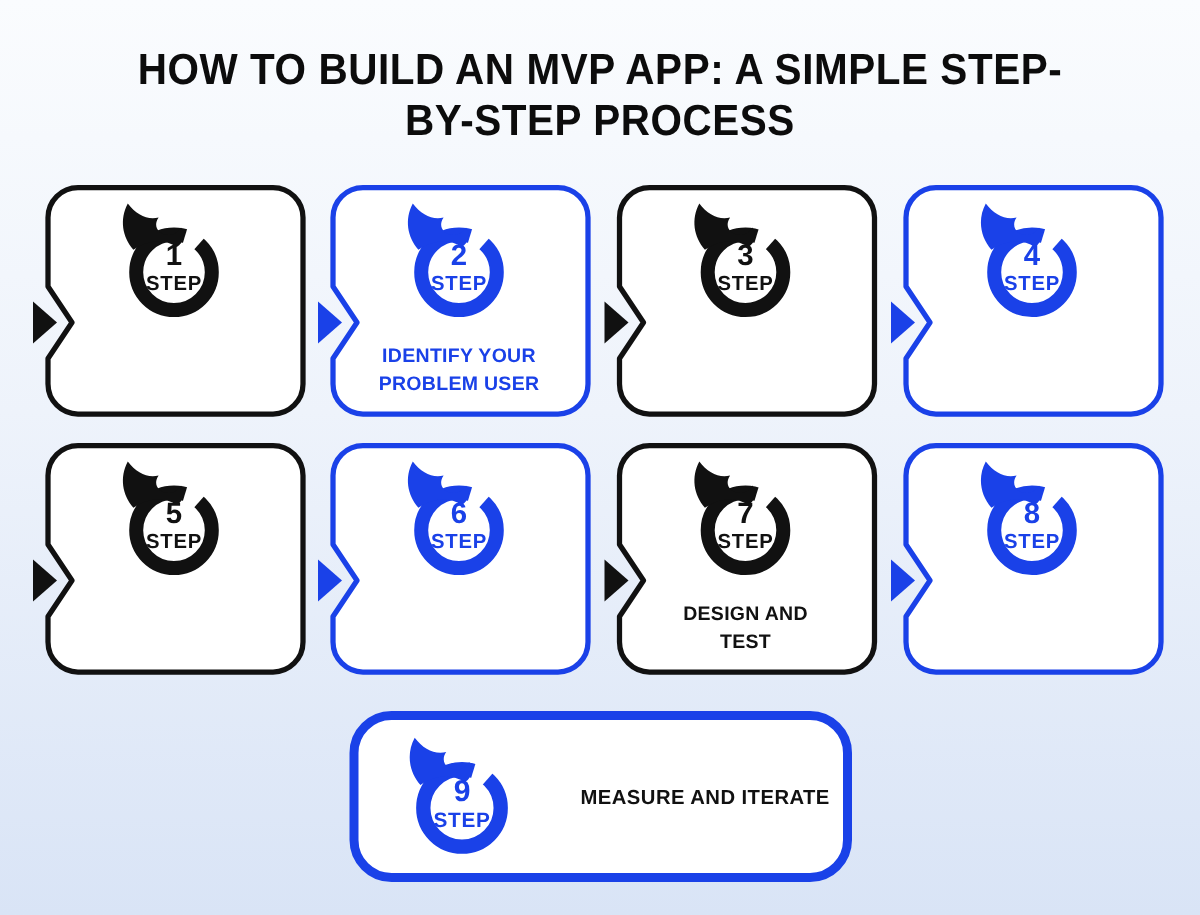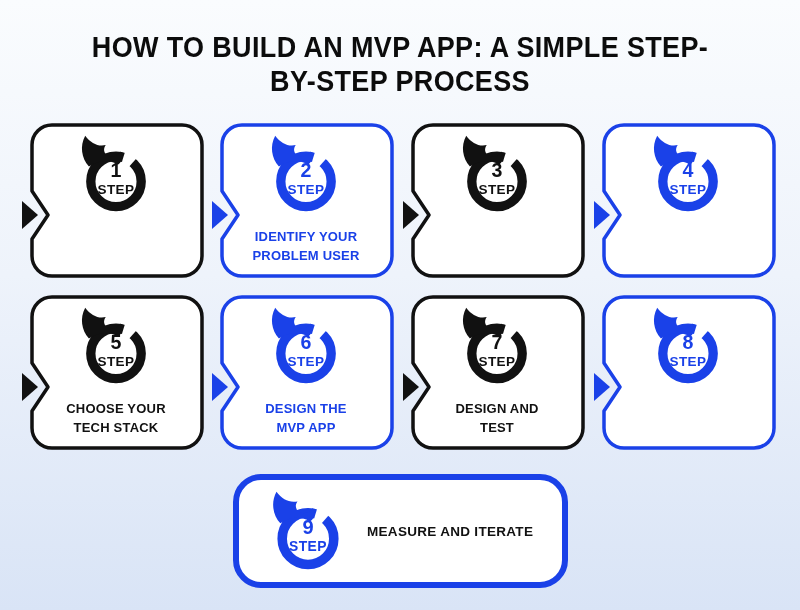--- a/index.html
+++ b/index.html
@@ -37,21 +37,21 @@
     white-space:pre-line;
   }
   .c-black .card-label{color:var(--ink);}
   .c-blue  .card-label{color:var(--blue);}
   .card-wide{
     position:absolute;width:335px;height:114px;box-sizing:border-box;
     background:#ffffff;border:6px solid var(--blue);border-radius:28px;
     display:flex;align-items:center;padding-left:26px;
   }
   .wide-label{
-    margin-left:16px;font-weight:bold;font-size:13.5px;letter-spacing:.3px;
+    margin-left:36px;font-weight:bold;font-size:13.5px;letter-spacing:.3px;
     color:var(--ink);white-space:pre-line;
   }
 </style>
 </head>
 <body style="background: linear-gradient(rgb(250, 252, 254) 0%, rgb(238, 243, 251) 45%, rgb(217, 228, 246) 100%);">
 
 <header class="title">
   <div class="title-line">HOW TO BUILD AN MVP APP: A SIMPLE STEP-</div>
   <div class="title-line">BY-STEP PROCESS</div>
 </header>
@@ -128,40 +128,36 @@
     <path class="arrow" d="M4,78 L20,92 L4,106 Z"></path>
   </svg>
   <div class="card-body">
     <svg class="step-icon" viewBox="0 0 90 90">
       <circle class="ring" cx="45" cy="53" r="27"></circle>
       <polygon class="gapwedge" points="45,53 59,7 76,18"></polygon>
       <path class="tail" d="M16,37 C8,28 6,15 12,4 C18,12 26,16 34,14 C31,18 32,23 36,25 C41,28 47,26 50,21 C53,26 52,32 47,35 C38,29 26,30 16,37 Z"></path>
       <text class="icon-num" x="45" y="48">5</text>
       <text class="icon-word" x="45" y="66">STEP</text>
     </svg>
-    <div class="card-label">CHOOSE YOUR
-TECH STACK</div>
   </div>
 </div>
 
 <div class="card c-blue" style="left:220px;top:295px">
   <svg class="frame-svg" viewBox="0 0 186 155">
     <path class="frame" d="M34,2 H164 A20,20 0 0 1 184,22 V133 A20,20 0 0 1 164,153 H34 A20,20 0 0 1 14,133 V116 L30,92 L14,68 V22 A20,20 0 0 1 34,2 Z"></path>
     <path class="arrow" d="M4,78 L20,92 L4,106 Z"></path>
   </svg>
   <div class="card-body">
     <svg class="step-icon" viewBox="0 0 90 90">
       <circle class="ring" cx="45" cy="53" r="27"></circle>
       <polygon class="gapwedge" points="45,53 59,7 76,18"></polygon>
       <path class="tail" d="M16,37 C8,28 6,15 12,4 C18,12 26,16 34,14 C31,18 32,23 36,25 C41,28 47,26 50,21 C53,26 52,32 47,35 C38,29 26,30 16,37 Z"></path>
       <text class="icon-num" x="45" y="48">6</text>
       <text class="icon-word" x="45" y="66">STEP</text>
     </svg>
-    <div class="card-label">DESIGN THE
-MVP APP</div>
   </div>
 </div>
 
 <div class="card c-black" style="left:411px;top:295px">
   <svg class="frame-svg" viewBox="0 0 186 155">
     <path class="frame" d="M34,2 H164 A20,20 0 0 1 184,22 V133 A20,20 0 0 1 164,153 H34 A20,20 0 0 1 14,133 V116 L30,92 L14,68 V22 A20,20 0 0 1 34,2 Z"></path>
     <path class="arrow" d="M4,78 L20,92 L4,106 Z"></path>
   </svg>
   <div class="card-body">
     <svg class="step-icon" viewBox="0 0 90 90">

